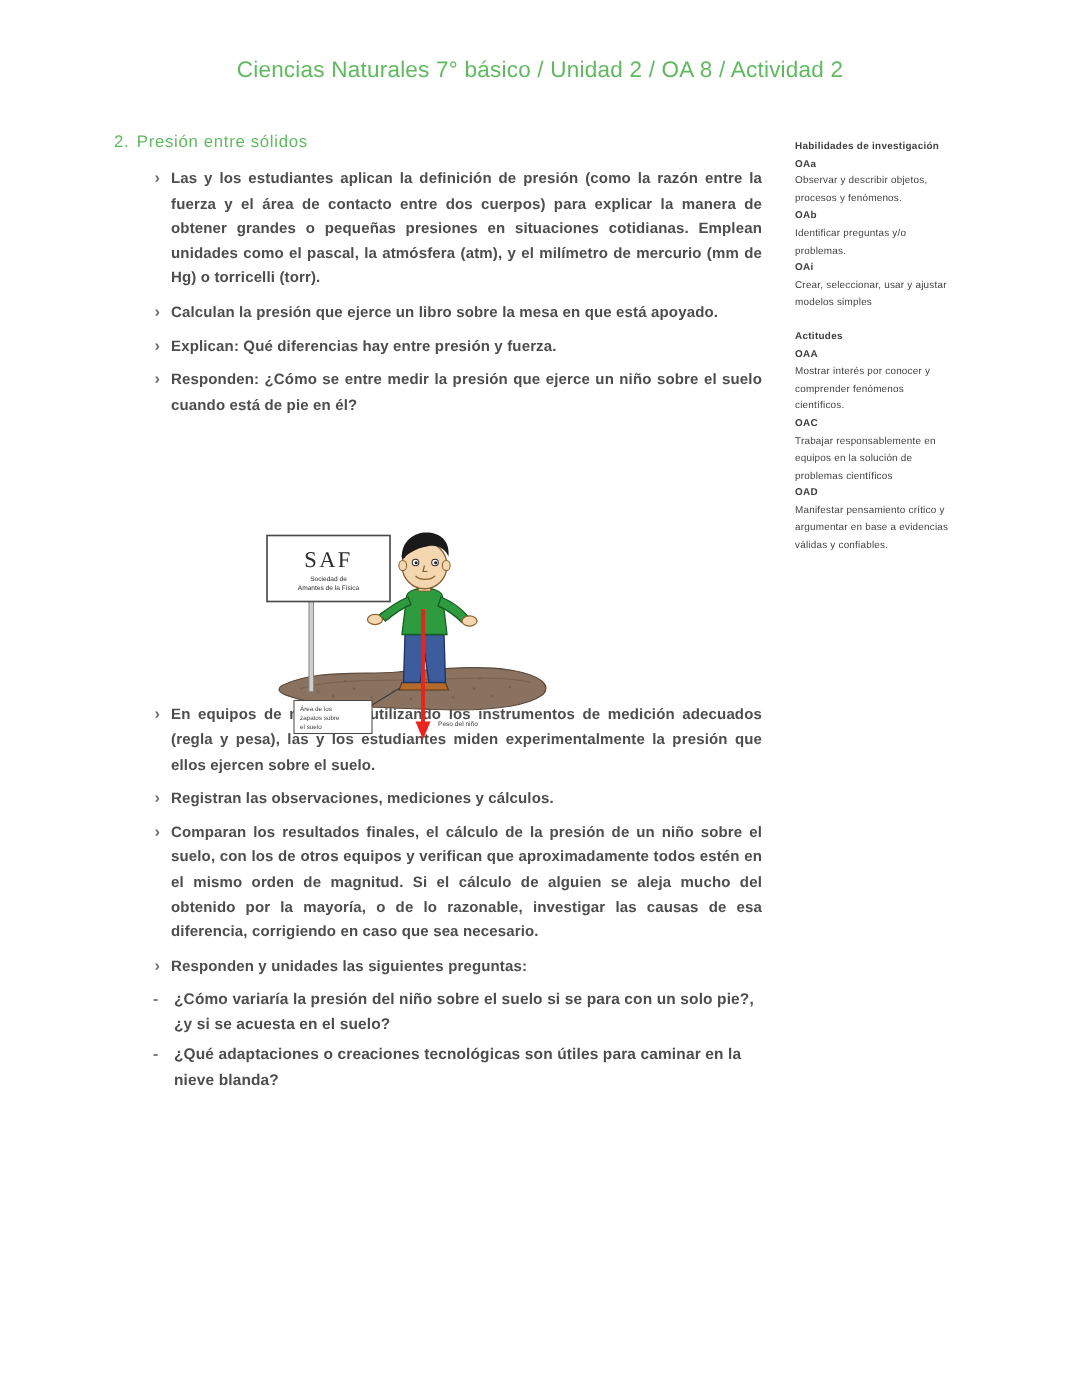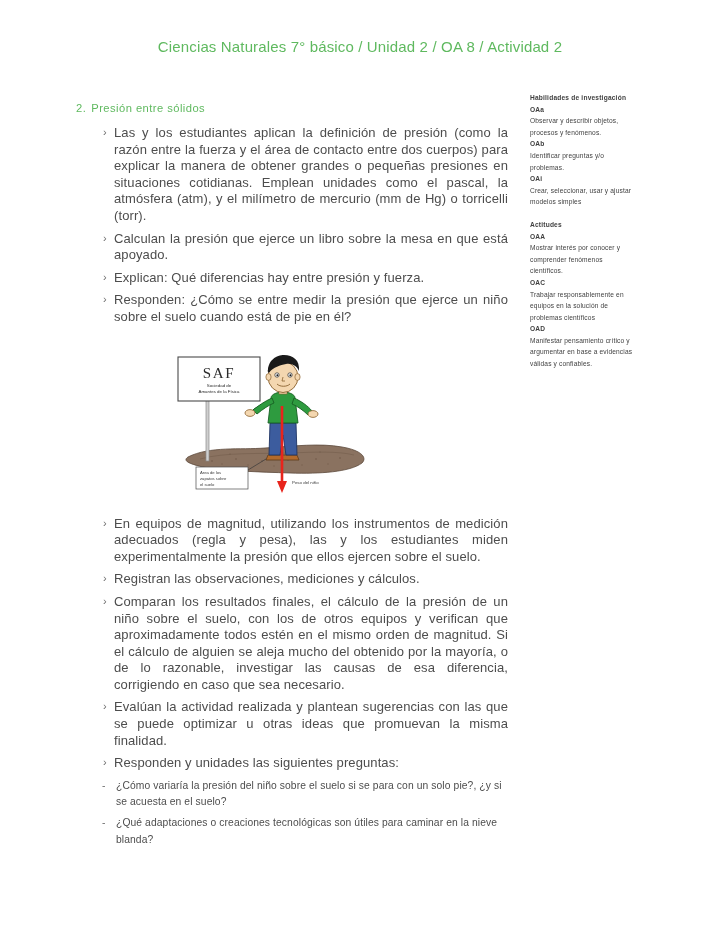--- a/index.html
+++ b/index.html
@@ -34,21 +34,21 @@
     font-size: 15px;
     color: #5fb95f;
     letter-spacing: 0.15px;
     font-weight: 400;
     white-space: nowrap;
   }
 
   
   .content {
     position: absolute;
-    top: 102px;
+    top: 89px;
     left: 76px;
     width: 432px;
   }
   .section-heading {
     color: #5fb95f;
     font-size: 11.2px;
     letter-spacing: 0.45px;
     margin-bottom: 11px;
     white-space: nowrap;
   }
@@ -56,27 +56,28 @@
     margin-right: 5px;
   }
 
   ul.bullets {
     list-style: none;
     margin: 0;
     padding: 0 0 0 28px;
   }
   ul.bullets > li {
     position: relative;
-    font-size: 13px;
+    font-size: 10px;
     line-height: 16.6px;
     color: #4d4d4d;
     margin-bottom: 6px;
     text-align: justify;
     padding-left: 10px;
     letter-spacing: 0.1px;
+    font-weight: bold;
   }
   ul.bullets > li::before {
     content: "\203A";
     position: absolute;
     left: -1px;
     top: -1px;
     color: #6e6e6e;
     font-size: 11px;
   }
 
@@ -87,20 +88,21 @@
   }
   ul.dashes > li {
     position: relative;
     font-size: 10.3px;
     line-height: 16.6px;
     color: #4d4d4d;
     margin-bottom: 4px;
     padding-left: 14px;
     text-align: left;
     letter-spacing: 0.1px;
+    font-weight: bold;
   }
   ul.dashes > li::before {
     content: "-";
     position: absolute;
     left: 0;
     top: 0;
     color: #6e6e6e;
   }
 
   
@@ -167,21 +169,20 @@
       <li>Explican: Qué diferencias hay entre presión y fuerza.</li>
       <li>Responden: ¿Cómo se entre medir la presión que ejerce un niño sobre el suelo cuando está de pie en él?</li>
     </ul>
 
     <div style="height:184px"></div>
 
     <ul class="bullets">
       <li>En equipos de magnitud, utilizando los instrumentos de medición adecuados (regla y pesa), las y los estudiantes miden experimentalmente la presión que ellos ejercen sobre el suelo.</li>
       <li>Registran las observaciones, mediciones y cálculos.</li>
       <li>Comparan los resultados finales, el cálculo de la presión de un niño sobre el suelo, con los de otros equipos y verifican que aproximadamente todos estén en el mismo orden de magnitud. Si el cálculo de alguien se aleja mucho del obtenido por la mayoría, o de lo razonable, investigar las causas de esa diferencia, corrigiendo en caso que sea necesario.</li>
-      <li>Evalúan la actividad realizada y plantean sugerencias con las que se puede optimizar u otras ideas que promuevan la misma finalidad.</li>
       <li>Responden y unidades las siguientes preguntas:</li>
     </ul>
 
     <ul class="dashes">
       <li>¿Cómo variaría la presión del niño sobre el suelo si se para con un solo pie?, ¿y si se acuesta en el suelo?</li>
       <li>¿Qué adaptaciones o creaciones tecnológicas son útiles para caminar en la nieve blanda?</li>
     </ul>
 
   </div>
 

